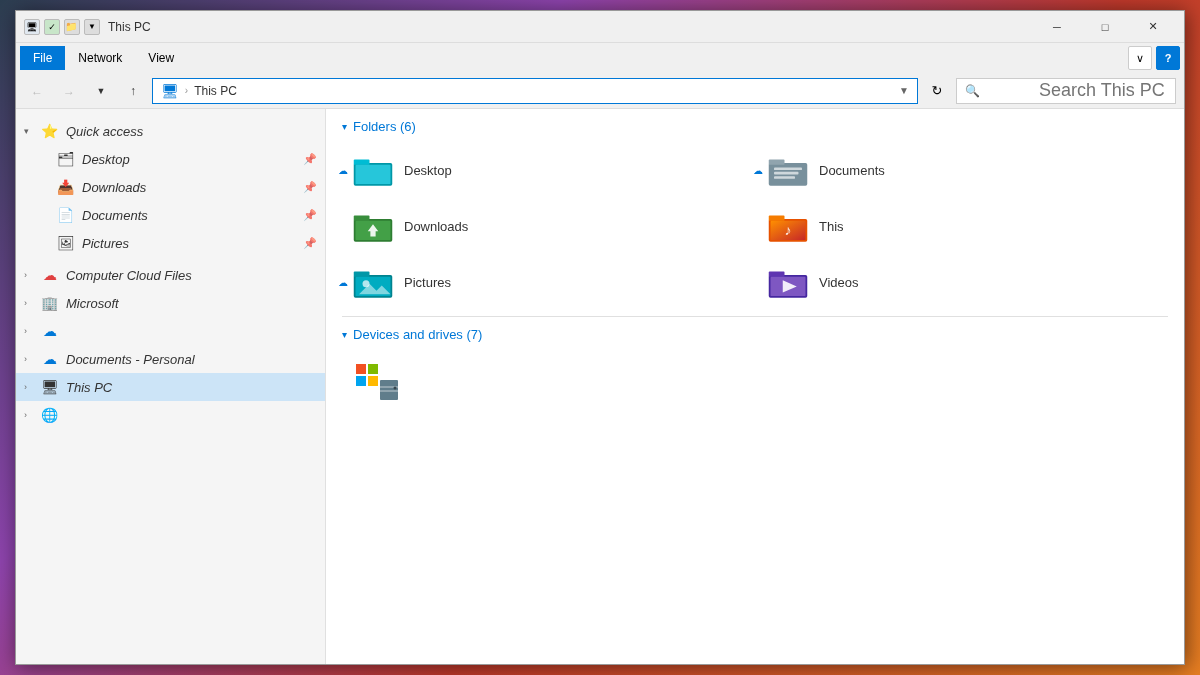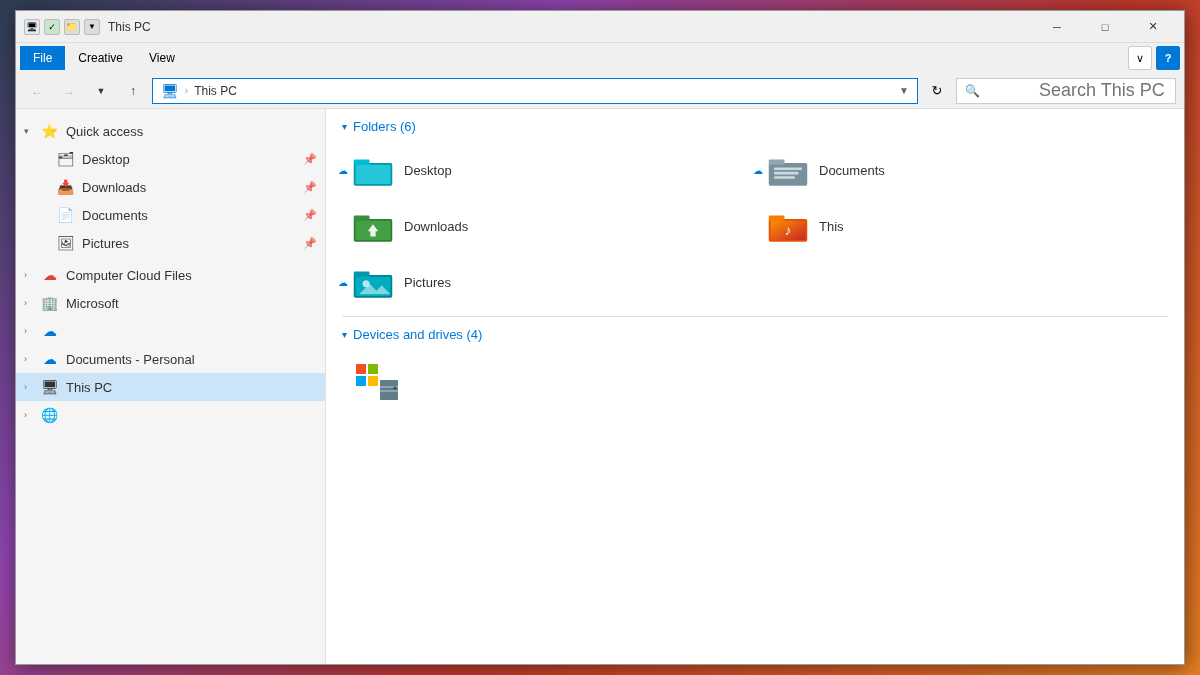--- a/index.html
+++ b/index.html
@@ -244,21 +244,21 @@
     .sidebar-icon {
       width: 20px;
       height: 20px;
       margin-right: 6px;
       flex-shrink: 0;
       display: flex;
       align-items: center;
       justify-content: center;
       font-size: 14px;
     }
-    .sidebar-label { flex: 1; }
+    .sidebar-label { flex: 1; font-style: italic; }
     .sidebar-pin {
       color: #999;
       font-size: 11px;
       opacity: 0.7;
     }
     .sidebar-section { margin-bottom: 4px; }
     .sidebar-children { padding-left: 16px; }
 
     
     .main-panel {
@@ -373,21 +373,21 @@
     <div class="window-controls">
       <button class="win-btn">─</button>
       <button class="win-btn">□</button>
       <button class="win-btn close">✕</button>
     </div>
   </div>
 
   <div class="ribbon">
     <div class="ribbon-tabs">
       <div class="ribbon-tab active">File</div>
-      <div class="ribbon-tab">Creative</div>
+      <div class="ribbon-tab">Network</div>
       <div class="ribbon-tab">View</div>
       <div class="ribbon-right">
         <div class="ribbon-chevron">∨</div>
         <div class="ribbon-help">?</div>
       </div>
     </div>
   </div>
 
   <div class="addressbar">
     <button class="nav-btn disabled">←</button>
@@ -553,28 +553,39 @@
               <rect x="2" y="12" width="44" height="26" rx="2" fill="#00838f"></rect>
               <rect x="2" y="8" width="18" height="6" rx="1" fill="#0097a7"></rect>
               <rect x="4" y="14" width="40" height="22" rx="1" fill="#00acc1"></rect>
               <circle cx="16" cy="22" r="4" fill="white" opacity="0.7"></circle>
               <polygon points="8,34 20,22 28,30 34,24 44,34" fill="white" opacity="0.5"></polygon>
             </svg>
           </div>
           <span class="folder-name">Pictures</span>
         </div>
 
+        <div class="folder-item">
+          <div style="position:relative;display:flex;align-items:center;">
+            <svg class="folder-svg" viewBox="0 0 48 40">
+              <rect x="2" y="12" width="44" height="26" rx="2" fill="#4527a0"></rect>
+              <rect x="2" y="8" width="18" height="6" rx="1" fill="#5e35b1"></rect>
+              <rect x="4" y="14" width="40" height="22" rx="1" fill="#7e57c2"></rect>
+              <polygon points="18,18 34,25 18,32" fill="white" opacity="0.9"></polygon>
+            </svg>
+          </div>
+          <span class="folder-name">Videos</span>
+        </div>
 
       </div>
 
       <div class="section-divider"></div>
 
       <div class="section-header">
         <span class="section-chevron">▾</span>
-        <span>Devices and drives (4)</span>
+        <span>Devices and drives (7)</span>
       </div>
 
       <div class="devices-grid">
         <div class="device-item">
           <div class="device-icon-wrap">
             <svg width="48" height="48" viewBox="0 0 48 48">
 
               <rect x="4" y="4" width="10" height="10" fill="#f25022"></rect>
               <rect x="16" y="4" width="10" height="10" fill="#7fba00"></rect>
               <rect x="4" y="16" width="10" height="10" fill="#00a4ef"></rect>

